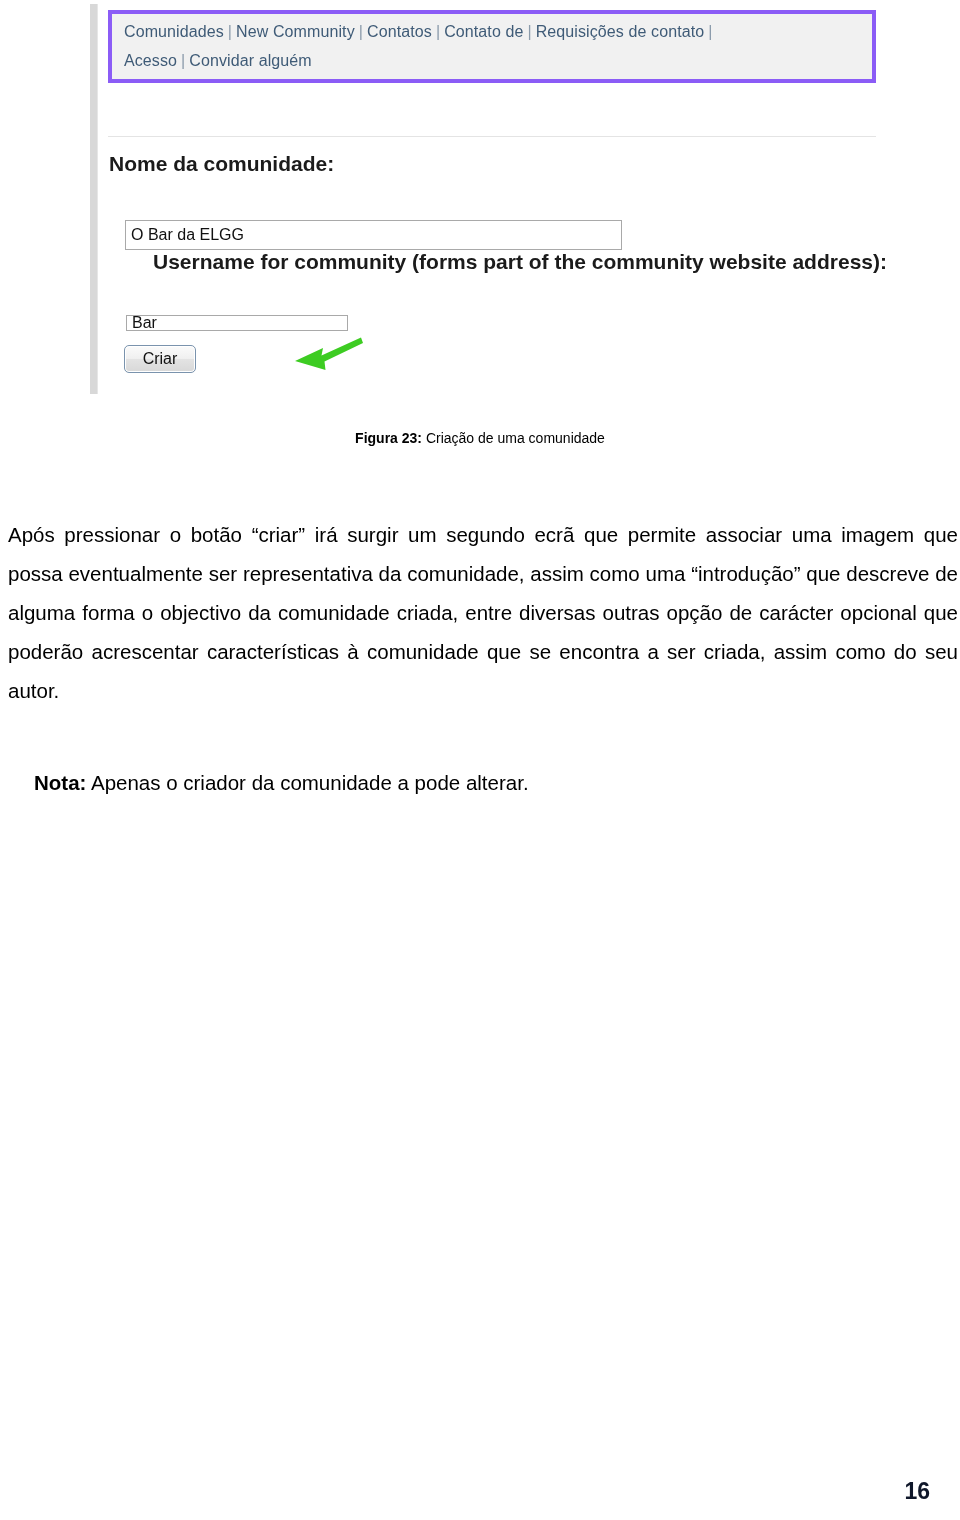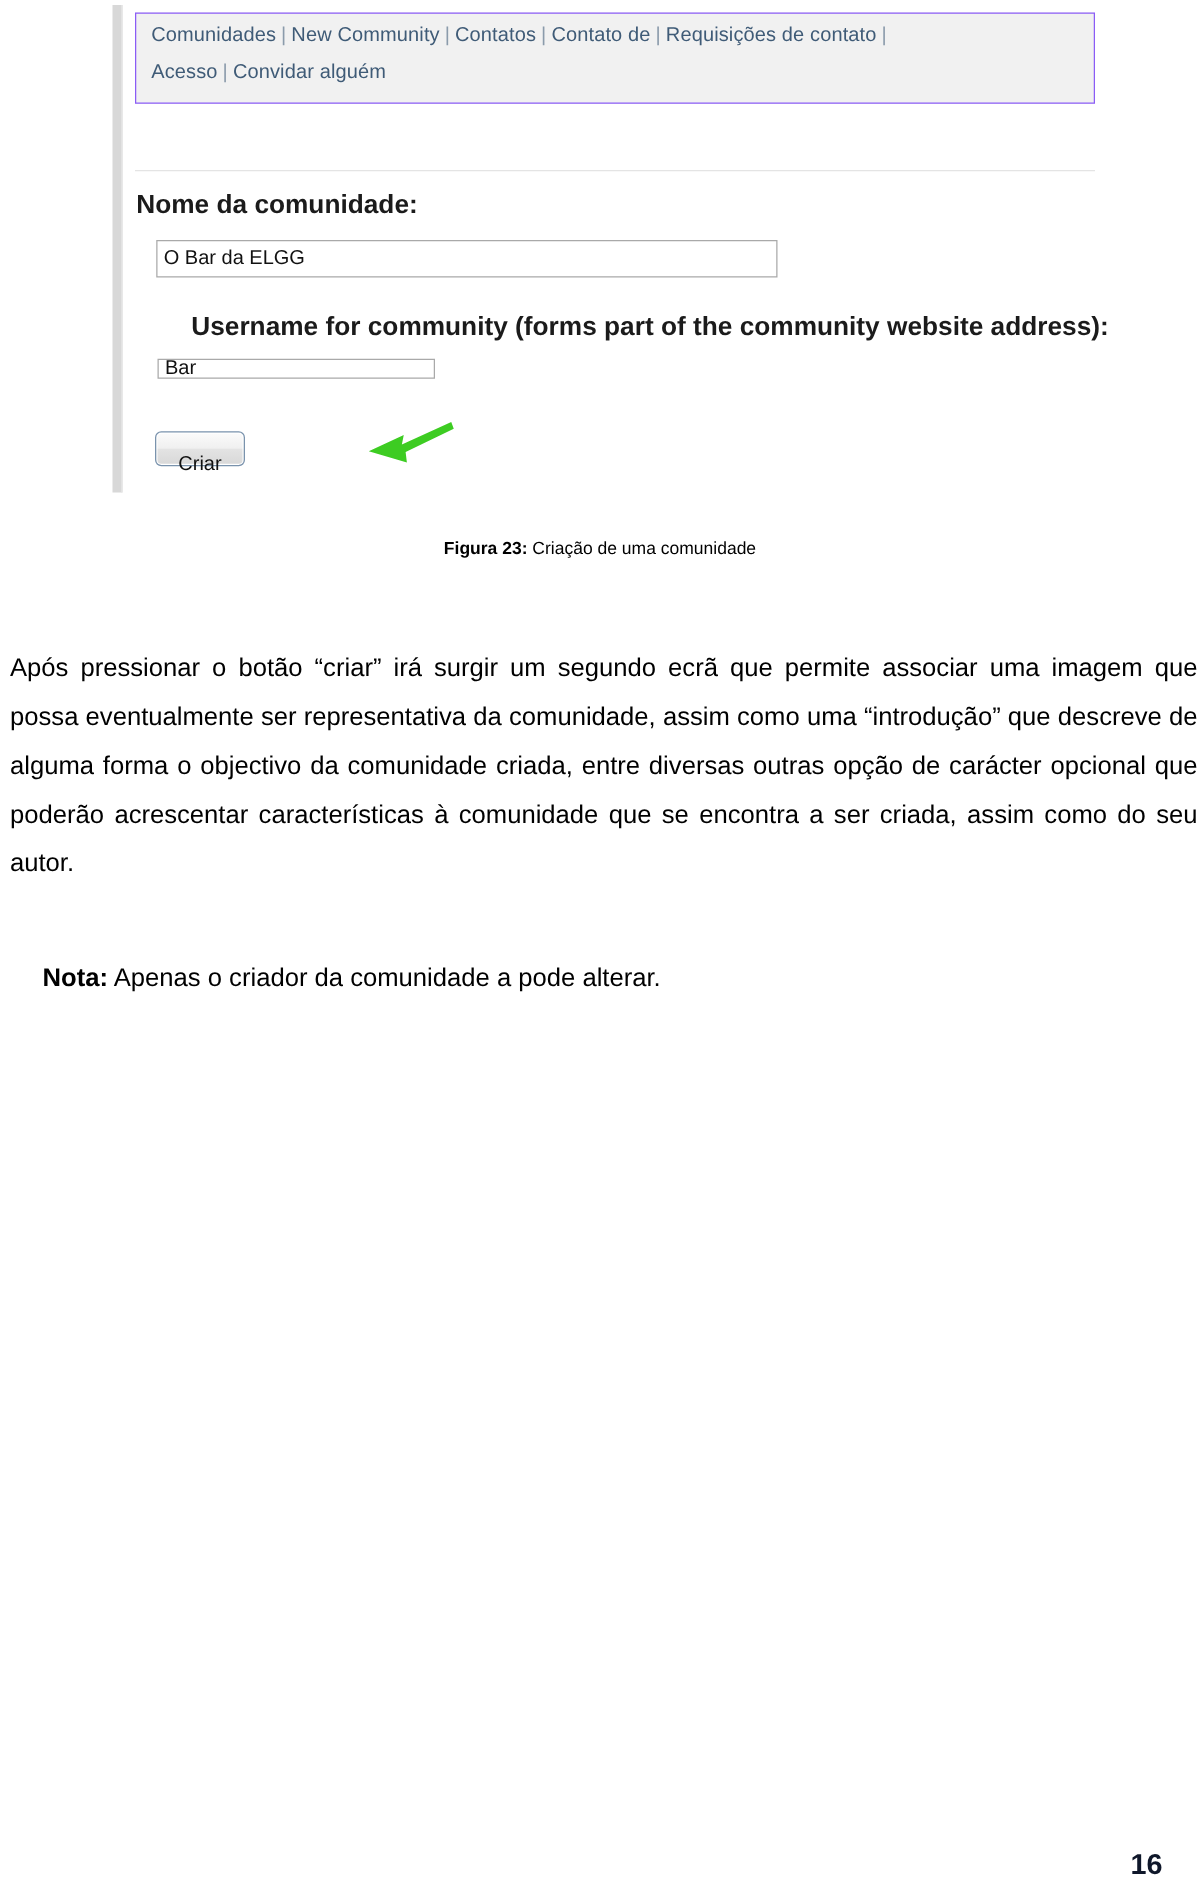--- a/index.html
+++ b/index.html
@@ -44,21 +44,21 @@
   }
 
   
   .nav-box {
     position: absolute;
     left: 11px;
     top: 10px;
     width: 768px;
     height: 73px;
     background: #f1f1f1;
-    border: 1px solid #8b5cf6;
+    border: 4px solid #8b5cf6;
     box-sizing: border-box;
     overflow: hidden;
   }
   .nav-row {
     position: absolute;
     left: 12px;
     white-space: nowrap;
     font-family: "Liberation Sans", sans-serif;
     font-size: 16px;
     color: #3f5b77;
@@ -111,49 +111,50 @@
     position: absolute;
     background: #ffffff;
     border: 1px solid #a9a9a9;
     box-sizing: border-box;
     font-family: "Liberation Sans", sans-serif;
     font-size: 16px;
     color: #111111;
     padding: 0 5px;
     line-height: 28px;
     outline: none;
+    margin-top: 28px;
   }
   .shot-input.i1 {
     left: 28px;
     top: 192px;
     width: 497px;
     height: 30px;
   }
   .shot-input.i2 {
     left: 29px;
     top: 287px;
     width: 222px;
     height: 16px;
   }
 
   .shot-button {
     position: absolute;
     left: 27px;
     top: 345px;
     width: 72px;
-    height: 16px;
+    height: 28px;
     border: 1px solid #7a93ad;
     border-radius: 5px;
     background: linear-gradient(#fbfbfb 0%, #f0f0f0 48%, #e3e3e3 52%, #d8d8d8 100%);
     box-shadow: inset 0 0 0 1px #ffffff;
     font-family: "Liberation Sans", sans-serif;
     font-size: 16px;
     color: #111111;
     cursor: pointer;
-    padding: 13px;
+    padding: 0;
     line-height: 26px;
     text-align: center;
   }
 
   .shot-arrow {
     position: absolute;
     left: 196px;
     top: 334px;
     width: 72px;
     height: 42px;

